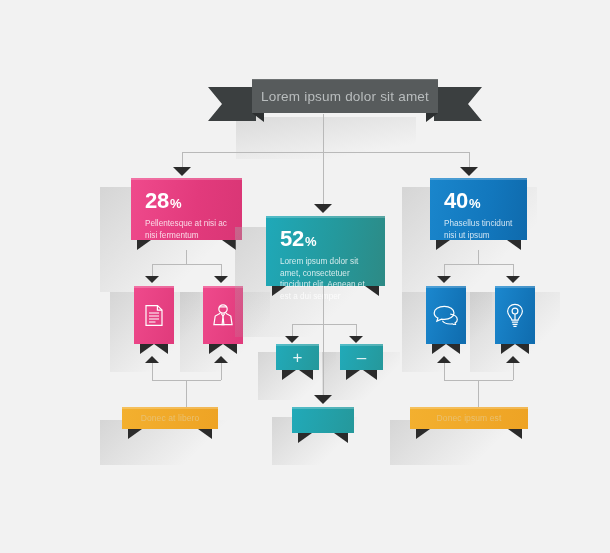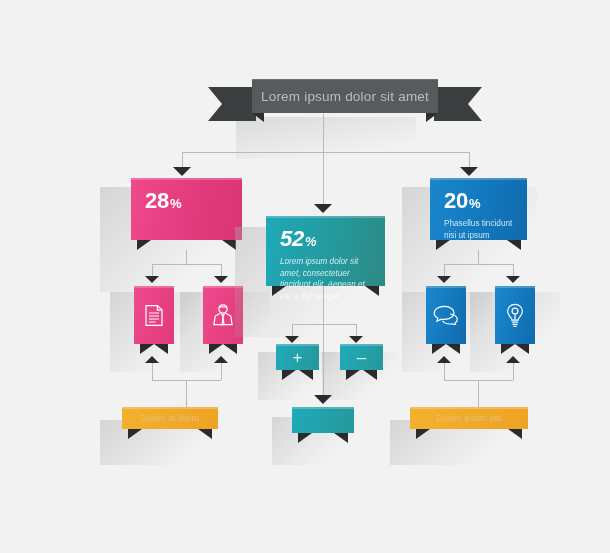--- a/index.html
+++ b/index.html
@@ -48,21 +48,21 @@
   
   .dshadow{position:absolute;pointer-events:none;
     background:linear-gradient(135deg,rgba(170,170,170,.40),rgba(170,170,170,0) 72%);}
 
   .pct{color:#ffffff;font-size:22px;font-weight:bold;line-height:1;letter-spacing:-.2px;}
   .pct .sym{font-size:13px;font-weight:bold;margin-left:1px;}
   .desc{font-size:8.2px;line-height:1.42;margin-top:6px;}
 
   .stat-pink{background:linear-gradient(100deg,#ef4a8c 0%,#e23a7c 58%,#d93675 100%);}
   .stat-blue{background:linear-gradient(100deg,#1a86cc 0%,#1277bd 60%,#0f6aac 100%);}
-  .stat-teal{background:linear-gradient(100deg,#1fa9b9 0%,#24999d 55%,#2d8a85 100%);font-style:italic;}
+  .stat-teal{background:linear-gradient(100deg,#1fa9b9 0%,#24999d 55%,#2d8a85 100%);}
   .icon-pink{background:linear-gradient(105deg,#ef4a8c 0%,#e03a7b 100%);}
   .icon-blue{background:linear-gradient(105deg,#1b88cf 0%,#0f6bad 100%);}
   .mini-teal{background:linear-gradient(105deg,#21aab9 0%,#25989b 100%);}
   .bar-yellow{background:linear-gradient(100deg,#f3b02f 0%,#eea324 100%);}
 
   .cardtext{position:absolute;left:14px;right:12px;top:12px;}
   .stat-pink .desc,.stat-blue .desc,.stat-teal .desc{color:rgba(255,255,255,.80);}
 
   .iconwrap{position:absolute;inset:0;display:flex;align-items:center;justify-content:center;}
   .iconwrap svg{display:block;}
@@ -102,20 +102,21 @@
   <div class="ln lnv" style="left:469px;top:130px;height:16px;"></div>
   <div class="arw arw-dn" style="left:460px;top:145px;"></div>
 
   <div class="dshadow" style="left:100px;top:165px;width:140px;height:105px;"></div>
 
   <div class="card stat-pink" style="left:131px;top:156px;width:111px;height:62px;">
     <div class="body">
       <div class="sheen"></div>
       <div class="cardtext">
         <div class="pct"><span>28</span><span class="sym">%</span></div>
+        <div class="desc">Pellentesque at nisi ac nisi fermentum</div>
       </div>
       <div class="notch l"></div>
       <div class="notch r"></div>
     </div>
   </div>
 
   <div class="ln lnv" style="left:186px;top:228px;height:14px;"></div>
   <div class="ln lnh" style="left:152px;top:242px;width:69px;"></div>
   <div class="ln lnv" style="left:152px;top:242px;height:13px;"></div>
   <div class="ln lnv" style="left:221px;top:242px;height:13px;"></div>
@@ -226,21 +227,21 @@
       <div class="notch r"></div>
     </div>
   </div>
 
   <div class="dshadow" style="left:402px;top:165px;width:135px;height:105px;"></div>
 
   <div class="card stat-blue" style="left:430px;top:156px;width:97px;height:62px;">
     <div class="body">
       <div class="sheen"></div>
       <div class="cardtext">
-        <div class="pct"><span>20</span><span class="sym">%</span></div>
+        <div class="pct"><span>40</span><span class="sym">%</span></div>
         <div class="desc">Phasellus tincidunt nisi ut ipsum</div>
       </div>
       <div class="notch l"></div>
       <div class="notch r"></div>
     </div>
   </div>
 
   <div class="ln lnv" style="left:478px;top:228px;height:14px;"></div>
   <div class="ln lnh" style="left:444px;top:242px;width:69px;"></div>
   <div class="ln lnv" style="left:444px;top:242px;height:13px;"></div>

